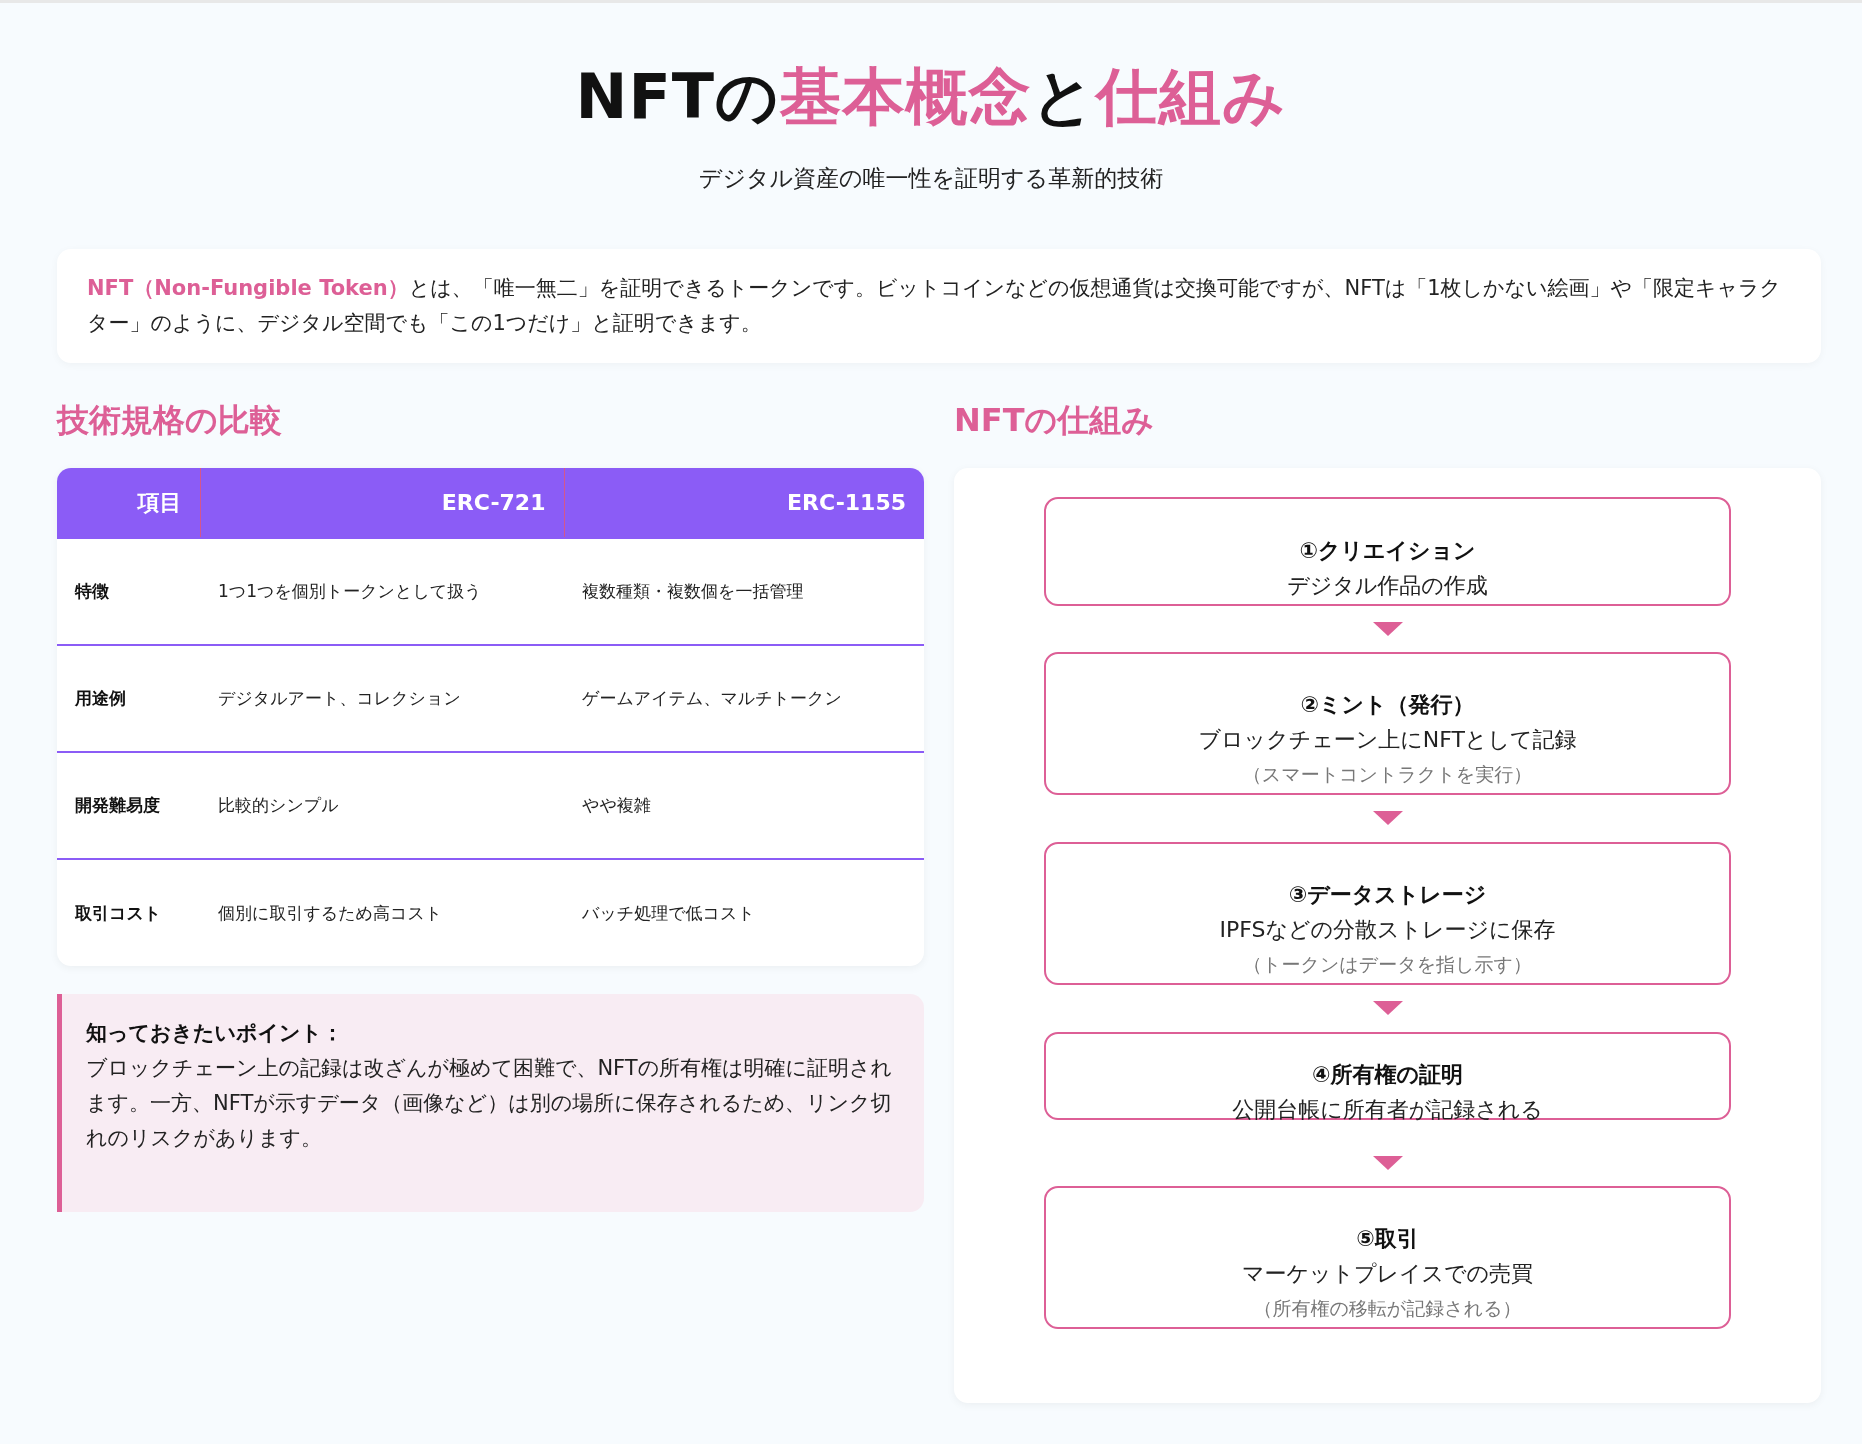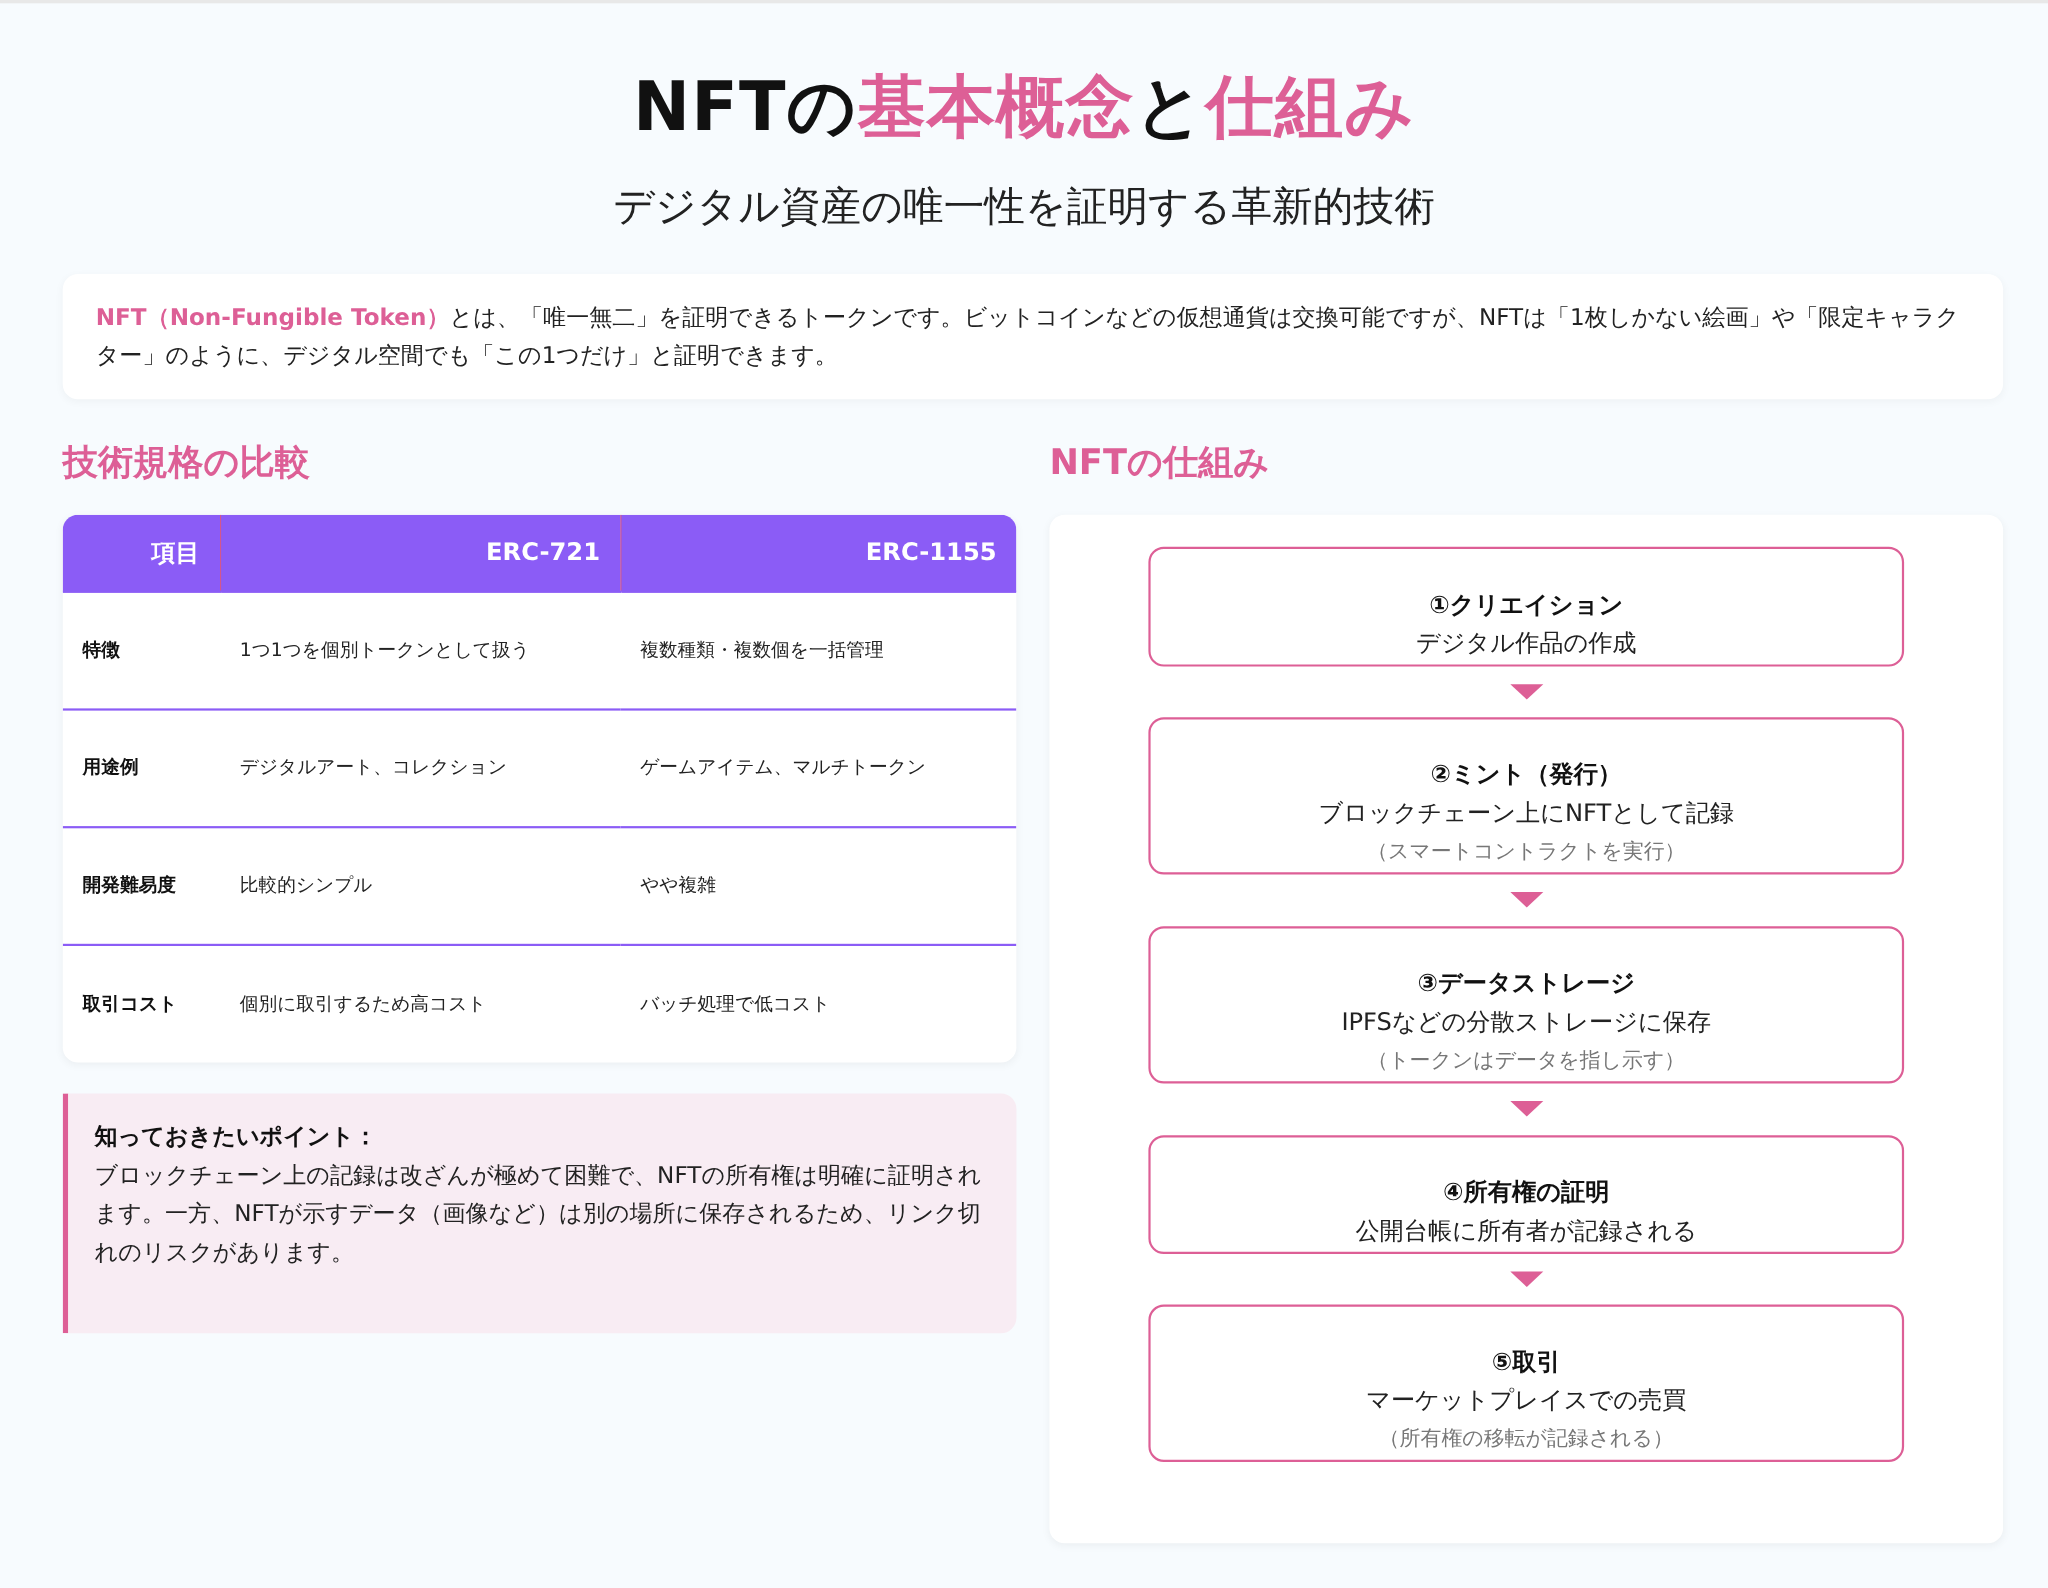--- a/index.html
+++ b/index.html
@@ -13,21 +13,21 @@
       border-top: 3px solid #e8e8e8;
     }
     .title {
       position: absolute; left: 0; right: 0; top: 52px;
       text-align: center; font-size: 62px; font-weight: 900;
       letter-spacing: 1px; color: #111;
     }
     .title .accent { color: #dd5f96; }
     .subtitle {
       position: absolute; left: 0; right: 0; top: 160px;
-      text-align: center; font-size: 37px; color: #222;
+      text-align: center; font-size: 23px; color: #222;
     }
     .intro {
       position: absolute; left: 57px; top: 246px; width: 1764px; height: 114px;
       background: #fff; border-radius: 14px;
       box-shadow: 0 2px 8px rgba(0,0,0,0.04);
       padding: 22px 30px; font-size: 21px; line-height: 35px; color: #222;
     }
     .intro .hl { color: #dd5f96; font-weight: 600; }
     .section-title {
       position: absolute; font-size: 32px; font-weight: 900; color: #dd5f96;
@@ -145,21 +145,21 @@
   </div>
   <div class="arrow" style="top:343px;"></div>
 
   <div class="step" style="top:374px; height:143px;">
     <div class="step-title">③データストレージ</div>
     <div class="step-desc">IPFSなどの分散ストレージに保存</div>
     <div class="step-note">（トークンはデータを指し示す）</div>
   </div>
   <div class="arrow" style="top:533px;"></div>
 
-  <div class="step" style="top:564px; height:108px;">
+  <div class="step" style="top:564px; height:88px;">
     <div class="step-title">④所有権の証明</div>
     <div class="step-desc">公開台帳に所有者が記録される</div>
   </div>
   <div class="arrow" style="top:688px;"></div>
 
   <div class="step" style="top:718px; height:143px;text-align:right;">
     <div class="step-title">⑤取引</div>
     <div class="step-desc">マーケットプレイスでの売買</div>
     <div class="step-note">（所有権の移転が記録される）</div>
   </div>

